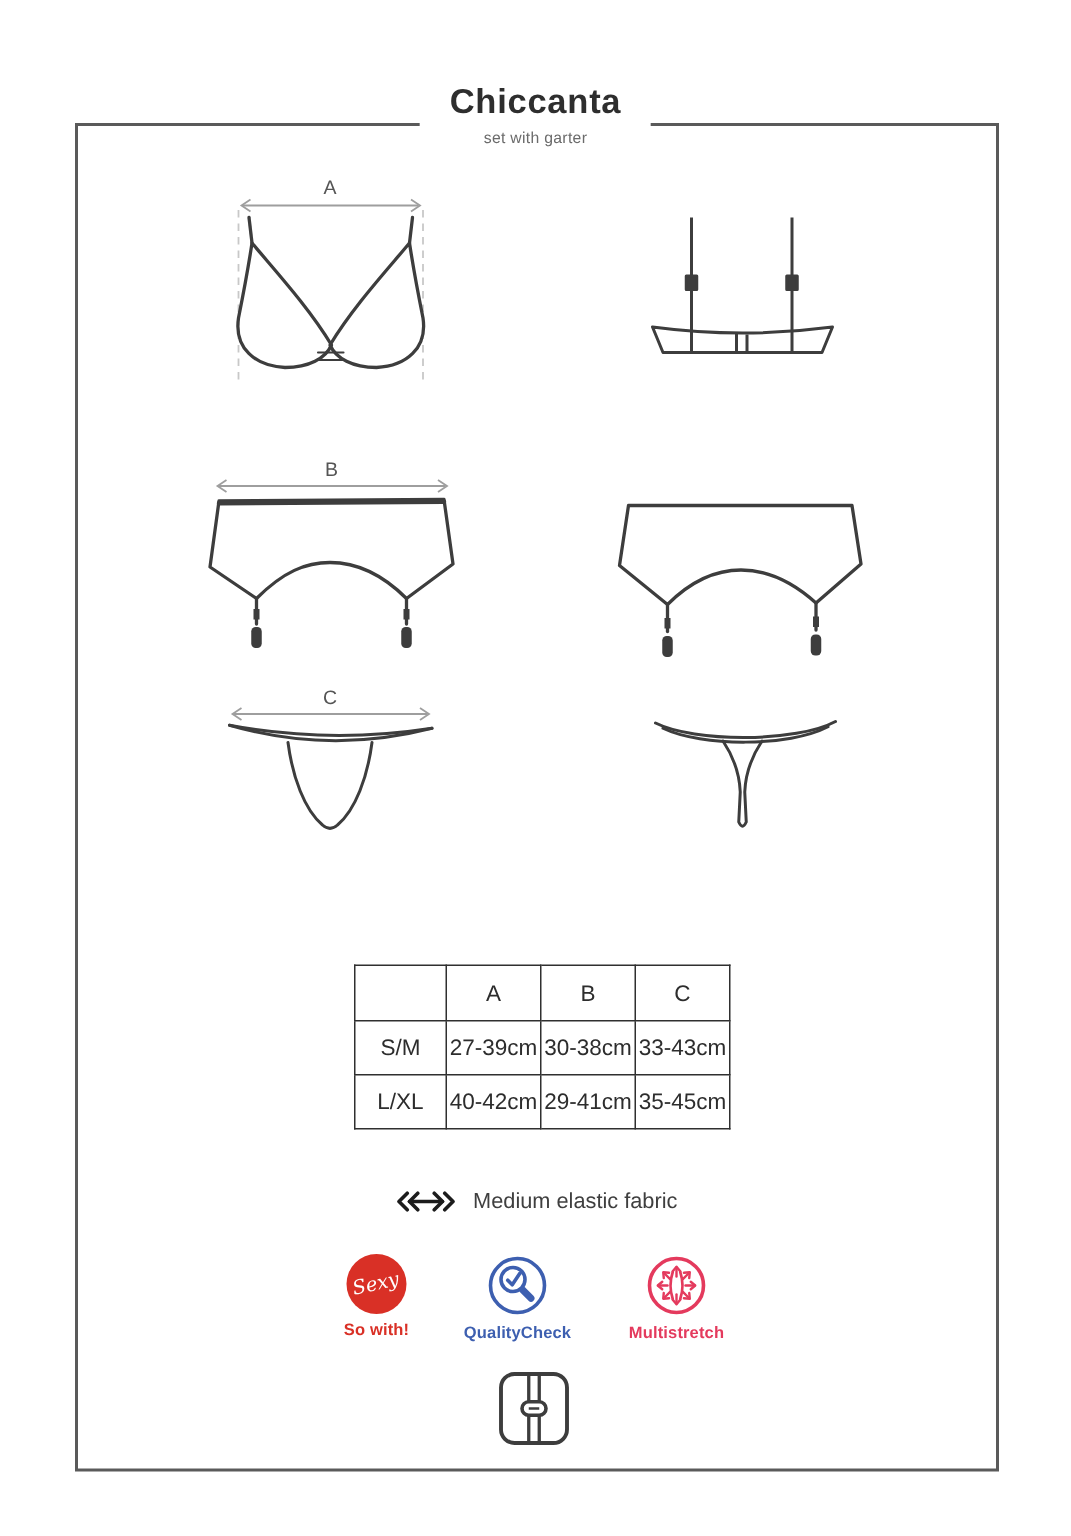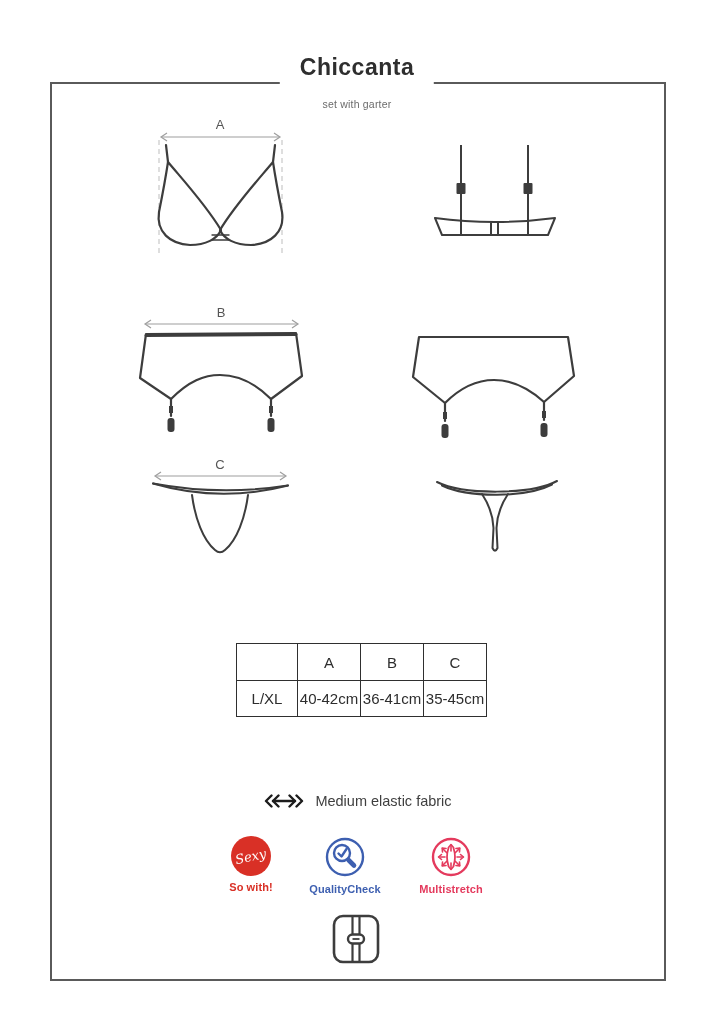--- a/index.html
+++ b/index.html
@@ -3,21 +3,21 @@
 <meta charset="utf-8">
 <style>
   html,body{margin:0;padding:0;background:#ffffff;}
   .page{position:relative;width:714px;height:1024px;background:#ffffff;overflow:hidden;
         font-family:"Liberation Sans",sans-serif;color:#333;}
   .frame{position:absolute;left:50px;top:82px;width:616px;height:899px;
          border:2px solid #5a5a5a;box-sizing:border-box;background:#fff;}
   .title-block{position:absolute;left:50%;top:54px;transform:translateX(-50%);
                background:#fff;padding:0 20px;text-align:center;z-index:2;}
   .title-block h1{margin:0;font-size:23px;font-weight:700;letter-spacing:.5px;color:#2e2e2e;}
-  .title-block .sub{margin-top:17px;font-size:10.5px;color:#6b6b6b;letter-spacing:.2px;}
+  .title-block .sub{margin-top:5px;font-size:10.5px;color:#6b6b6b;letter-spacing:.2px;}
   .drawing{position:absolute;}
   svg{display:block;}
   .dimlabel{font-family:"Liberation Sans",sans-serif;font-size:13px;fill:#555;}
   
   .size-table{position:absolute;left:236px;top:643px;border-collapse:collapse;}
   .size-table td,.size-table th{border:1px solid #2f2f2f;text-align:center;vertical-align:middle;
        font-size:15px;font-weight:400;color:#2d2d2d;padding:0;background:#fff;}
   .size-table .c0{width:60px;} .size-table .c1{width:62px;}
   .size-table .c2{width:62px;} .size-table .c3{width:62px;}
   .size-table tr{height:36px;} .size-table tr.hdr{height:37px;}
@@ -152,23 +152,29 @@
 
   <table class="size-table">
     <tbody>
         <tr class="hdr">
       <td class="c0"></td>
       <th class="c1">A</th>
       <th class="c2">B</th>
       <th class="c3">C</th>
     </tr>
     <tr>
+      <td>S/M</td>
+      <td>27-39cm</td>
+      <td>30-38cm</td>
+      <td>33-43cm</td>
+    </tr>
+    <tr>
       <td>L/XL</td>
       <td>40-42cm</td>
-      <td>36-41cm</td>
+      <td>29-41cm</td>
       <td>35-45cm</td>
     </tr>
   </tbody>
     </table>
 
   <div class="fabric-note">
     <svg width="44" height="14" viewBox="0 0 44 14">
       <g stroke="#1c1c1c" stroke-width="2.4" fill="none" stroke-linecap="round" stroke-linejoin="round">
         <line x1="11" y1="7" x2="33" y2="7"></line>
         <polyline points="9.5,1.5 4,7 9.5,12.5"></polyline>

